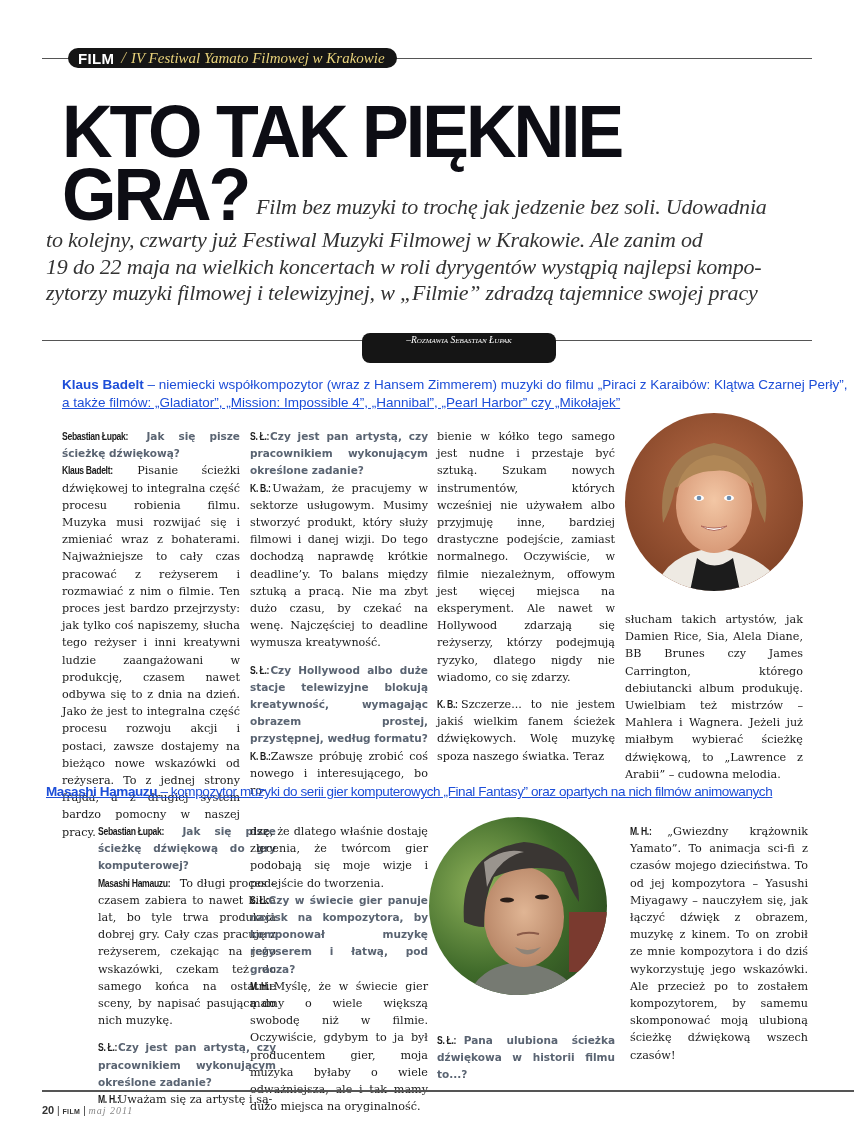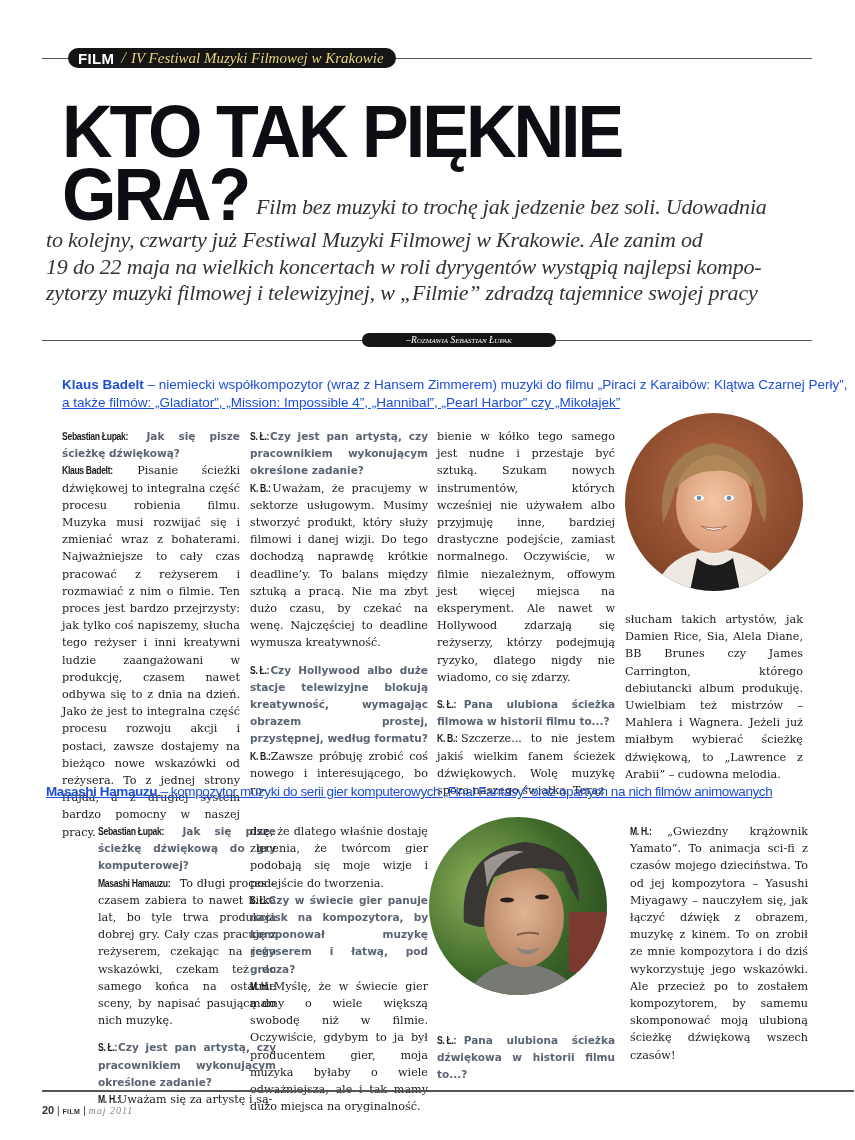--- a/index.html
+++ b/index.html
@@ -6,21 +6,21 @@
   body { width:855px; height:1140px; position:relative; overflow:hidden; color:#1a1a1a; }
   .rule { position:absolute; height:1px; background:#555; }
   .section-tag { position:absolute; left:68px; top:48px; height:20px; background:#151515; border-radius:11px; padding:0 12px 0 10px; display:flex; align-items:center; white-space:nowrap; }
   .section-tag .name { font-family:"Liberation Sans", sans-serif; font-weight:bold; color:#fff; font-size:15px; letter-spacing:0.3px; }
   .section-tag .slash { color:#c8b36a; font-family:"Liberation Serif", serif; font-style:italic; font-size:17px; margin:0 5px 0 7px; }
   .section-tag .sub { color:#e8d27a; font-family:"Liberation Serif", serif; font-style:italic; font-size:15px; }
   .headline { position:absolute; left:62px; top:100px; font-family:"Liberation Sans", sans-serif; font-weight:bold; font-size:70px; line-height:60px; letter-spacing:-3px; color:#0d0d14; transform:scaleY(1.05); transform-origin:top left; }
   .lead-first { position:absolute; left:256px; top:194px; font-family:"Liberation Serif", serif; font-style:italic; font-size:22px; color:#333; white-space:nowrap; letter-spacing:-0.2px; }
   .lead-rest { position:absolute; left:46px; top:219px; width:760px; font-family:"Liberation Serif", serif; font-style:italic; font-size:22px; line-height:26.5px; color:#333; letter-spacing:-0.2px;margin-top:8px; }
   .lead-rest div { white-space:nowrap; }
-  .byline { position:absolute; left:362px; top:333px; width:194px; height:14px; background:#151515; border-radius:8px; color:#fff; font-family:"Liberation Serif", serif; font-style:italic; font-size:9.5px; line-height:14px; text-align:center; font-variant:small-caps; }
+  .byline { position:absolute; left:362px; top:333px; width:194px; height:30px; background:#151515; border-radius:8px; color:#fff; font-family:"Liberation Serif", serif; font-style:italic; font-size:9.5px; line-height:14px; text-align:center; font-variant:small-caps; }
   .intro { position:absolute; left:62px; top:376px; font-family:Liberation Sans, sans-serif; font-size:13.5px; line-height:18px; color:#1d4ed8; }
   .intro div { white-space:nowrap; }
   .intro b { font-weight:bold; }
   .intro .ul { text-decoration:underline; }
   .col { position:absolute; width:178px; font-family:"DejaVu Serif", serif; font-size:11.2px; line-height:17.2px; color:#1a1a1a; text-align:justify; }
   .col p { margin:0; }
   .col .gap { height:10px; }
   .spk { font-family:"Liberation Sans", sans-serif; font-weight:bold; font-size:10.5px; letter-spacing:-0.4px; transform:scaleX(0.82); display:inline-block; transform-origin:left; margin-right:-10px; }
   .q { font-family:"DejaVu Sans", sans-serif; font-weight:bold; font-size:10.5px; color:#5a6472; }
   .photo { position:absolute; border-radius:50%; overflow:hidden; }
@@ -29,21 +29,21 @@
   .footer .mag { font-weight:bold; font-size:7px; letter-spacing:0.4px; }
   .footer .date { font-family:"Liberation Serif", serif; font-style:italic; color:#888; letter-spacing:1px; }
 </style>
 </head>
 <body>
 
 <div class="rule" style="left:42px; top:58px; width:770px;"></div>
 <div class="section-tag">
   <span class="name">FILM</span>
   <span class="slash">/</span>
-  <span class="sub">IV Festiwal Muzyki Filmowej w Krakowie</span>
+  <span class="sub">IV Festiwal Yamato Filmowej w Krakowie</span>
 </div>
 
 <div class="headline">
   <div>KTO TAK PIĘKNIE</div>
   <div>GRA?</div>
 </div>
 
 <div class="lead-first">Film bez muzyki to trochę jak jedzenie bez soli. Udowadnia</div>
 <div class="lead-rest">
   <div>to kolejny, czwarty już Festiwal Muzyki Filmowej w Krakowie. Ale zanim od</div>
@@ -68,21 +68,20 @@
   <p><span class="spk">S. Ł.:</span> <span class="q">Czy jest pan artystą, czy pracownikiem wykonującym określone zadanie?</span></p>
   <p><span class="spk">K. B.:</span> <span>Uważam, że pracujemy w sektorze usługowym. Musimy stworzyć produkt, który służy filmowi i danej wizji. Do tego dochodzą naprawdę krótkie deadline’y. To balans między sztuką a pracą. Nie ma zbyt dużo czasu, by czekać na wenę. Najczęściej to deadline wymusza kreatywność.</span></p>
   <div class="gap"></div>
   <p><span class="spk">S. Ł.:</span> <span class="q">Czy Hollywood albo duże stacje telewizyjne blokują kreatywność, wymagając obrazem prostej, przystępnej, według formatu?</span></p>
   <p><span class="spk">K. B.:</span> <span>Zawsze próbuję zrobić coś nowego i interesującego, bo ro-</span></p>
 </div>
 
 <div class="col" style="left:437px; top:428px;">
   <p><span>bienie w kółko tego samego jest nudne i przestaje być sztuką. Szukam nowych instrumentów, których wcześniej nie używałem albo przyjmuję inne, bardziej drastyczne podejście, zamiast normalnego. Oczywiście, w filmie niezależnym, offowym jest więcej miejsca na eksperyment. Ale nawet w Hollywood zdarzają się reżyserzy, którzy podejmują ryzyko, dlatego nigdy nie wiadomo, co się zdarzy.</span></p>
   <div class="gap"></div>
-  <p><span class="spk">S. Ł.:</span> <span class="q">Pana ulubiona ścieżka filmowa w historii filmu to...?</span></p>
   <p><span class="spk">K. B.:</span> <span>Szczerze... to nie jestem jakiś wielkim fanem ścieżek dźwiękowych. Wolę muzykę spoza naszego światka. Teraz</span></p>
 </div>
 
 <div class="photo" style="left:625px; top:413px; width:178px; height:178px;">
   <svg width="178" height="178" viewBox="0 0 178 178">
     <defs>
       <radialGradient id="bg1" cx="50%" cy="40%" r="70%">
           <stop offset="0%" stop-color="#b56a45"></stop>
           <stop offset="100%" stop-color="#7a3d22"></stop>
         </radialGradient>

